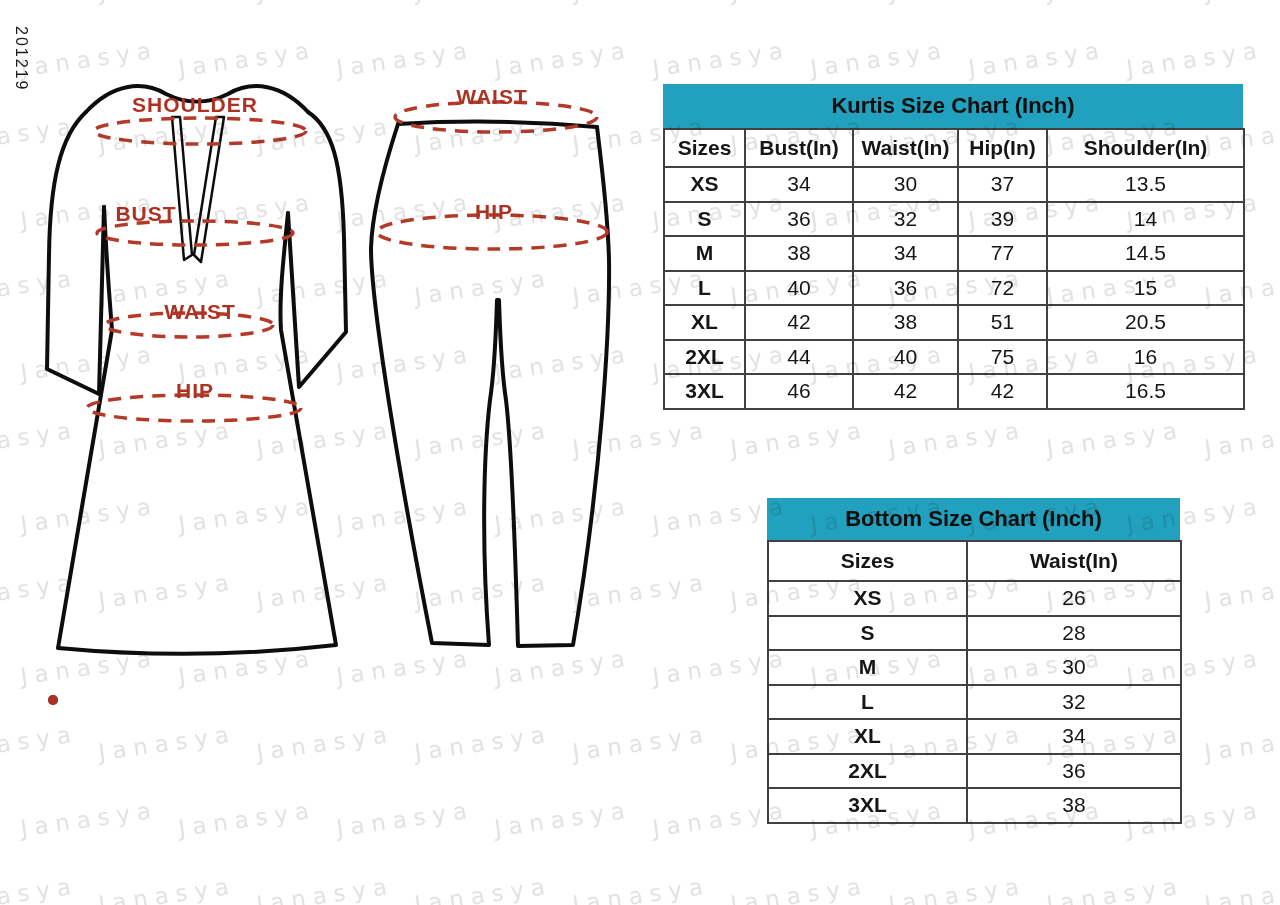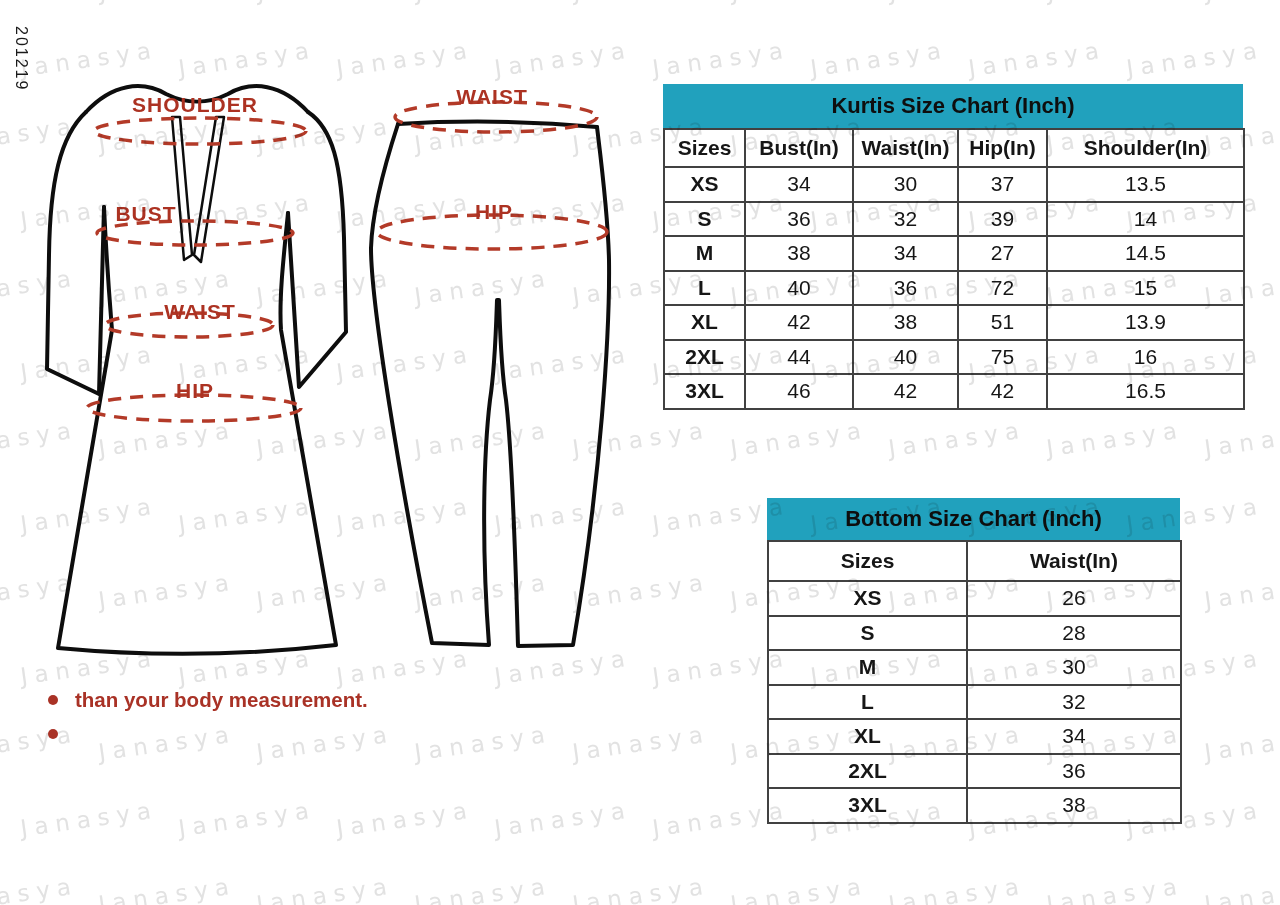--- a/index.html
+++ b/index.html
@@ -130,36 +130,36 @@
           <td class="size-col">S</td>
           <td>36</td>
           <td>32</td>
           <td>39</td>
           <td>14</td>
         </tr>
         <tr>
           <td class="size-col">M</td>
           <td>38</td>
           <td>34</td>
-          <td>27</td>
+          <td>77</td>
           <td>14.5</td>
         </tr>
         <tr>
           <td class="size-col">L</td>
           <td>40</td>
           <td>36</td>
           <td>72</td>
           <td>15</td>
         </tr>
         <tr>
           <td class="size-col">XL</td>
           <td>42</td>
           <td>38</td>
           <td>51</td>
-          <td>13.9</td>
+          <td>20.5</td>
         </tr>
         <tr>
           <td class="size-col">2XL</td>
           <td>44</td>
           <td>40</td>
           <td>75</td>
           <td>16</td>
         </tr>
         <tr>
           <td class="size-col">3XL</td>
@@ -213,21 +213,20 @@
         <tr>
           <td class="size-col">3XL</td>
           <td>38</td>
         </tr>
       </tbody>
     </table>
 </div>
 
 <div id="notes">
     <div class="note-line"><span class="note-dot"></span></div>
-    <div class="note-line"><span>than your body measurement.</span></div>
     <div class="note-line"><span class="note-dot"></span></div>
   </div>
 
 <div id="watermark-layer">
     <span class="wm" style="left: -60px; top: -30px;">Janasya</span>
     <span class="wm" style="left: 98px; top: -30px;">Janasya</span>
     <span class="wm" style="left: 256px; top: -30px;">Janasya</span>
     <span class="wm" style="left: 414px; top: -30px;">Janasya</span>
     <span class="wm" style="left: 572px; top: -30px;">Janasya</span>
     <span class="wm" style="left: 730px; top: -30px;">Janasya</span>

